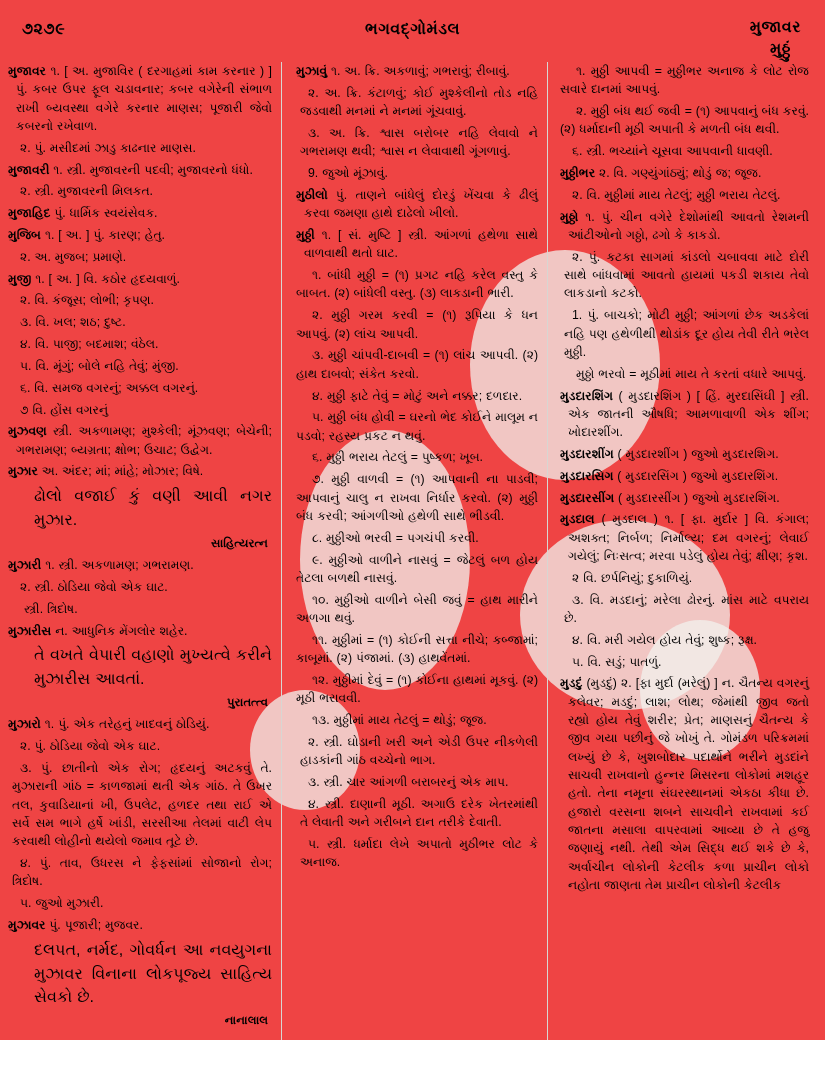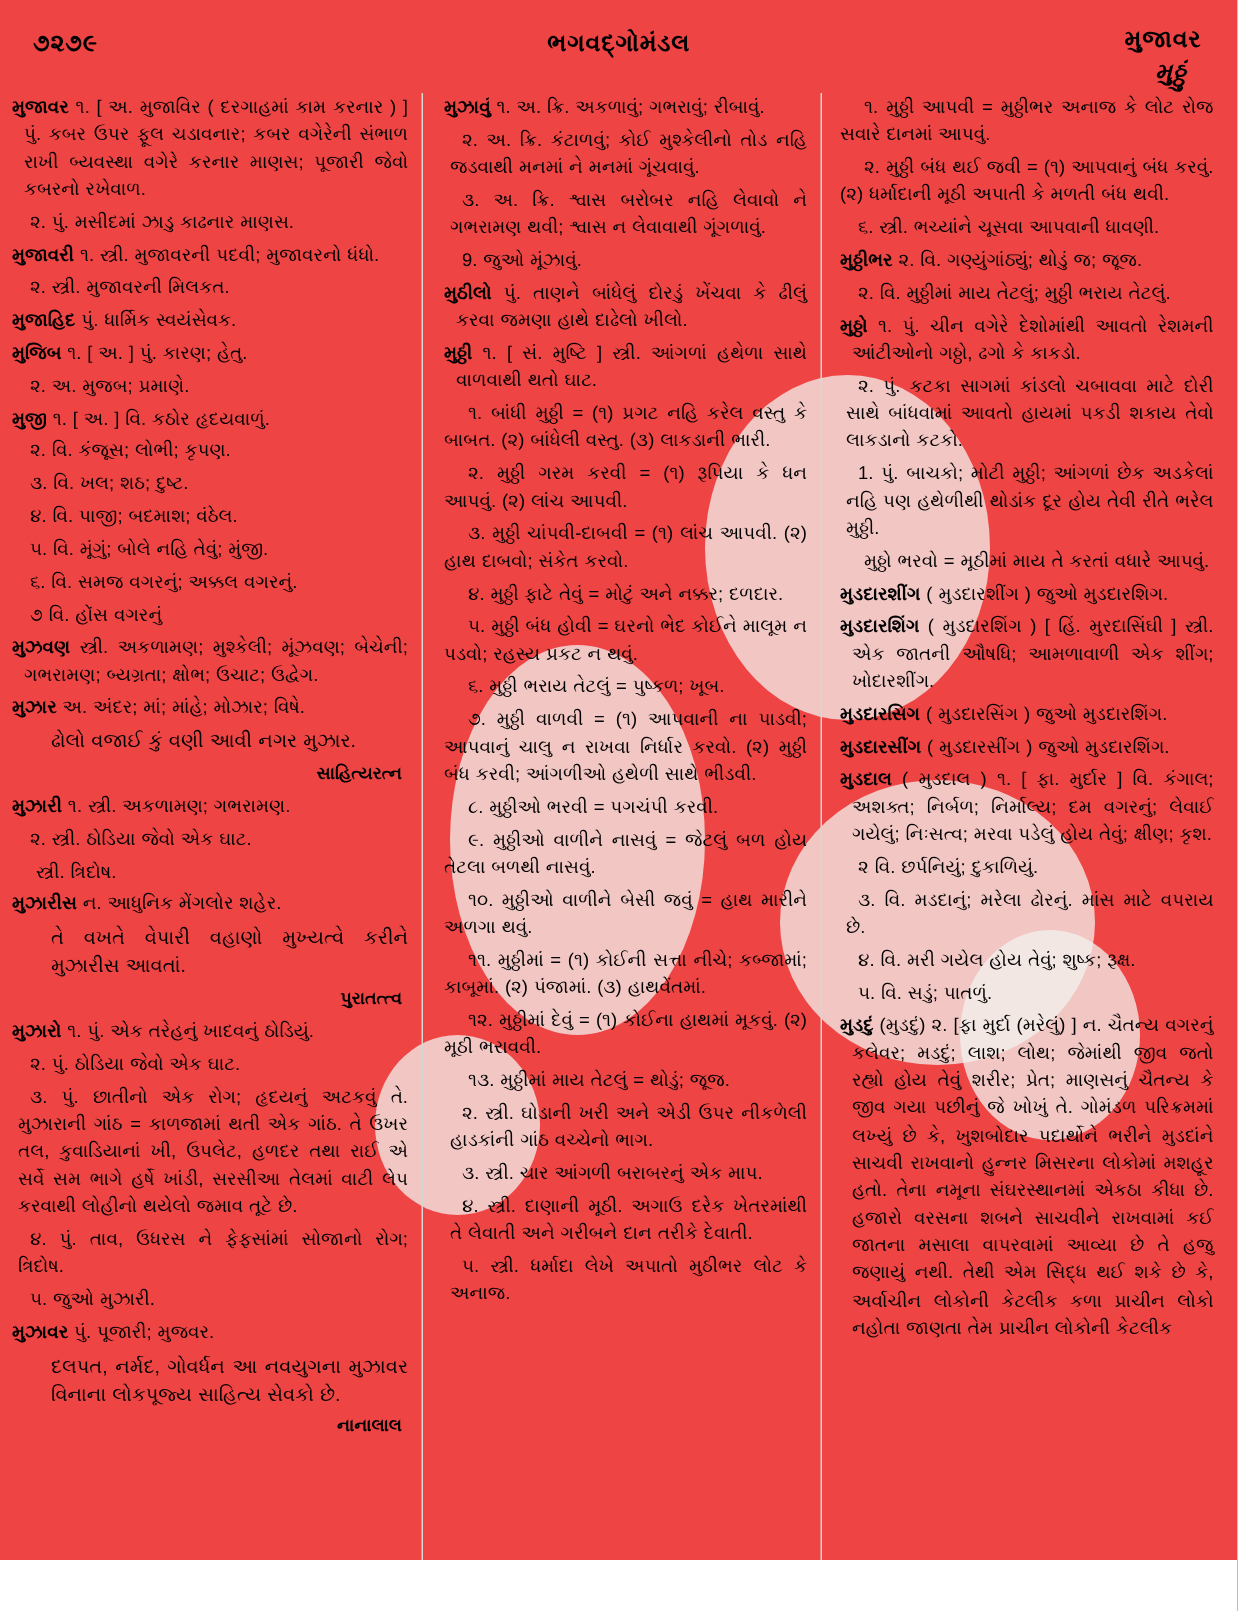--- a/index.html
+++ b/index.html
@@ -48,21 +48,21 @@
     font-family: "Liberation Sans", "DejaVu Sans", sans-serif;
     font-weight: bold;
     font-size: 16px;
     letter-spacing: .5px;
     white-space: nowrap;
   }
   .hdr-left   { left: 22px;  top: 6px; }
   .hdr-center { left: 0; right: 0; text-align: center; top: 6px; }
   .hdr-right  { right: 24px; top: 2px; text-align: right; line-height: 1.35; }
   .hdr-right .hr-line { display: block; }
-  .hdr-right .hr-line2 { padding-right: 10px; font-style: italic; }
+  .hdr-right .hr-line2 { padding-right: 10px; }
 
   
   .columns {
     position: absolute;
     left: 0; top: 62px;
     width: 825px;
     height: 1008px;
     display: flex;
     flex-direction: row;
   }
@@ -102,21 +102,21 @@
     padding-left: 4px;
   }
   .sub {
     margin: 0 0 3.5px 0;
     text-indent: 16px;
   }
   .quote {
     margin: 0 0 3px 0;
     padding-left: 26px;
     text-indent: 0;
-    font-size: 13px;
+    font-size: 16px;
   }
   .attrib {
     margin: 0 0 4px 0;
     text-align: right;
     font-size: 11.6px;
     font-weight: bold;
     padding-right: 4px;
   }
   .hw {
     font-weight: bold;
@@ -211,22 +211,22 @@
     <div class="col col-3">
         <p class="sub">૧. મુઠ્ઠી આપવી = મુઠ્ઠીભર અનાજ કે લોટ રોજ સવારે દાનમાં આપવું.</p>
         <p class="sub">૨. મુઠ્ઠી બંધ થઈ જવી = (૧) આપવાનું બંધ કરવું. (૨) ધર્માદાની મૂઠી અપાતી કે મળતી બંધ થવી.</p>
         <p class="sense">૬. સ્ત્રી. ભચ્યાંને ચૂસવા આપવાની ધાવણી.</p>
         <p class="entry"><span class="hw">મુઠ્ઠીભર</span> ૨. વિ. ગણ્યુંગાંઠ્યું; થોડું જ; જૂજ.</p>
         <p class="sense">૨. વિ. મુઠ્ઠીમાં માય તેટલું; મુઠ્ઠી ભરાય તેટલું.</p>
         <p class="entry"><span class="hw">મુઠ્ઠો</span> ૧. પું. ચીન વગેરે દેશોમાંથી આવતો રેશમની આંટીઓનો ગઠ્ઠો, ઢગો કે કાકડો.</p>
         <p class="sense">૨. પું. કટકા સાગમાં કાંડલો ચબાવવા માટે દોરી સાથે બાંધવામાં આવતો હાયમાં પકડી શકાય તેવો લાકડાનો કટકો.</p>
         <p class="sense">1. પું. બાચકો; મોટી મુઠ્ઠી; આંગળાં છેક અડકેલાં નહિ પણ હથેળીથી થોડાંક દૂર હોય તેવી રીતે ભરેલ મુઠ્ઠી.</p>
         <p class="sub">મુઠ્ઠો ભરવો = મૂઠીમાં માય તે કરતાં વધારે આપવું.</p>
+        <p class="entry"><span class="hw">મુડદારશિંગ</span> ( મુડદારશિંગ ) [ હિં. મુરદાસિંઘી ] સ્ત્રી. એક જાતની ઔષધિ; આમળાવાળી એક શીંગ; ખોદારશીંગ.</p>
         <p class="entry"><span class="hw">મુડદારશીંગ</span> ( મુડદારશીંગ ) જુઓ મુડદારશિગ.</p>
-        <p class="entry"><span class="hw">મુડદારશિંગ</span> ( મુડદારશિંગ ) [ હિં. મુરદાસિંઘી ] સ્ત્રી. એક જાતની ઔષધિ; આમળાવાળી એક શીંગ; ખોદારશીંગ.</p>
         <p class="entry"><span class="hw">મુડદારસિગ</span> ( મુડદારસિંગ ) જુઓ મુડદારશિંગ.</p>
         <p class="entry"><span class="hw">મુડદારસીંગ</span> ( મુડદારસીંગ ) જુઓ મુડદારશિંગ.</p>
         <p class="entry"><span class="hw">મુડદાલ</span> ( મુડદાલ ) ૧. [ ફા. મુર્દાર ] વિ. કંગાલ; અશક્ત; નિર્બળ; નિર્માલ્ય; દમ વગરનું; લેવાઈ ગયેલું; નિઃસત્વ; મરવા પડેલું હોય તેવું; ક્ષીણ; કૃશ.</p>
         <p class="sense">૨ વિ. છર્પનિયું; દુકાળિયું.</p>
         <p class="sense">૩. વિ. મડદાનું; મરેલા ઢોરનું. માંસ માટે વપરાય છે.</p>
         <p class="sense">૪. વિ. મરી ગયેલ હોય તેવું; શુષ્ક; રૂક્ષ.</p>
         <p class="sense">૫. વિ. સડું; પાતળું.</p>
         <p class="entry"><span class="hw">મુડદું</span> (મુડદું) ૨. [ફા મુર્દા (મરેલું) ] ન. ચૈતન્ય વગરનું કલેવર; મડદું; લાશ; લોથ; જેમાંથી જીવ જતો રહ્યો હોય તેવું શરીર; પ્રેત; માણસનું ચૈતન્ય કે જીવ ગયા પછીનું જે ખોખું તે. ગોમંડળ પરિક્રમમાં લખ્યું છે કે, ખુશબોદાર પદાર્થોને ભરીને મુડદાંને સાચવી રાખવાનો હુન્નર મિસરના લોકોમાં મશહૂર હતો. તેના નમૂના સંઘરસ્થાનમાં એકઠા કીધા છે. હજારો વરસના શબને સાચવીને રાખવામાં કઈ જાતના મસાલા વાપરવામાં આવ્યા છે તે હજુ જણાયું નથી. તેથી એમ સિદ્ધ થઈ શકે છે કે, અર્વાચીન લોકોની કેટલીક કળા પ્રાચીન લોકો નહોતા જાણતા તેમ પ્રાચીન લોકોની કેટલીક</p>
       </div>
   </div>

